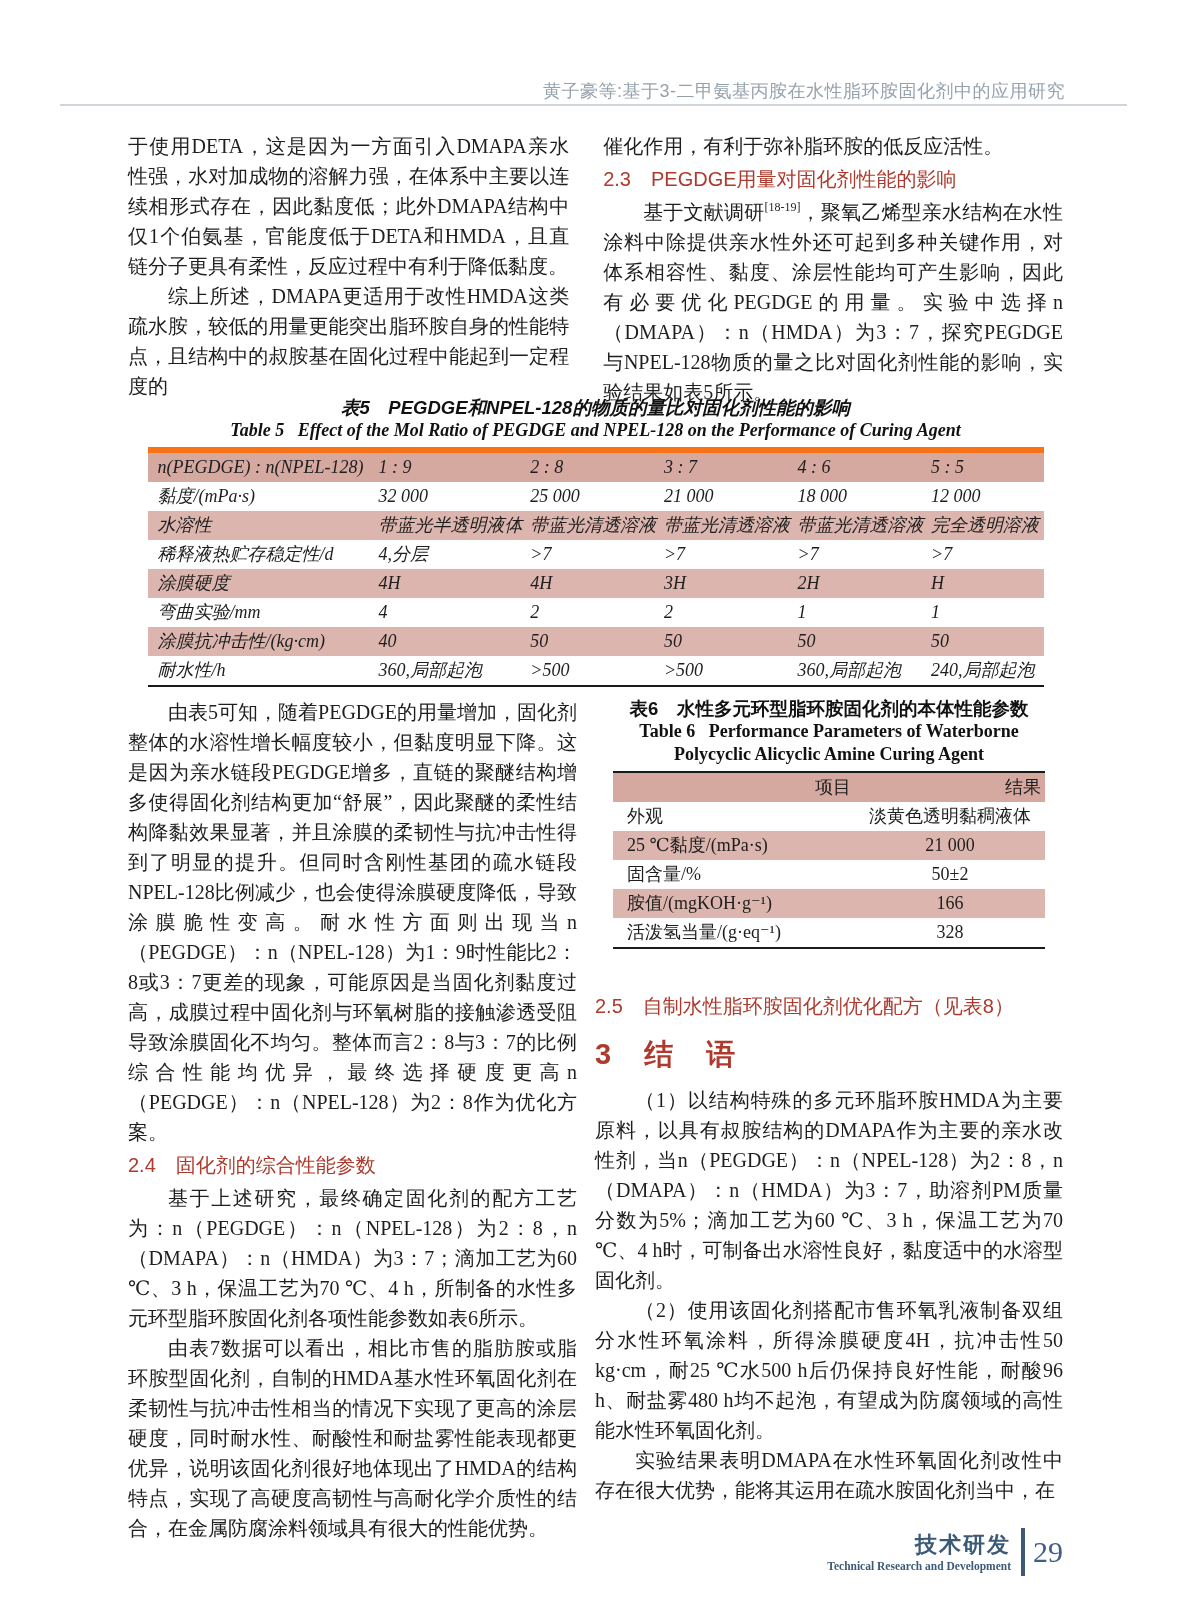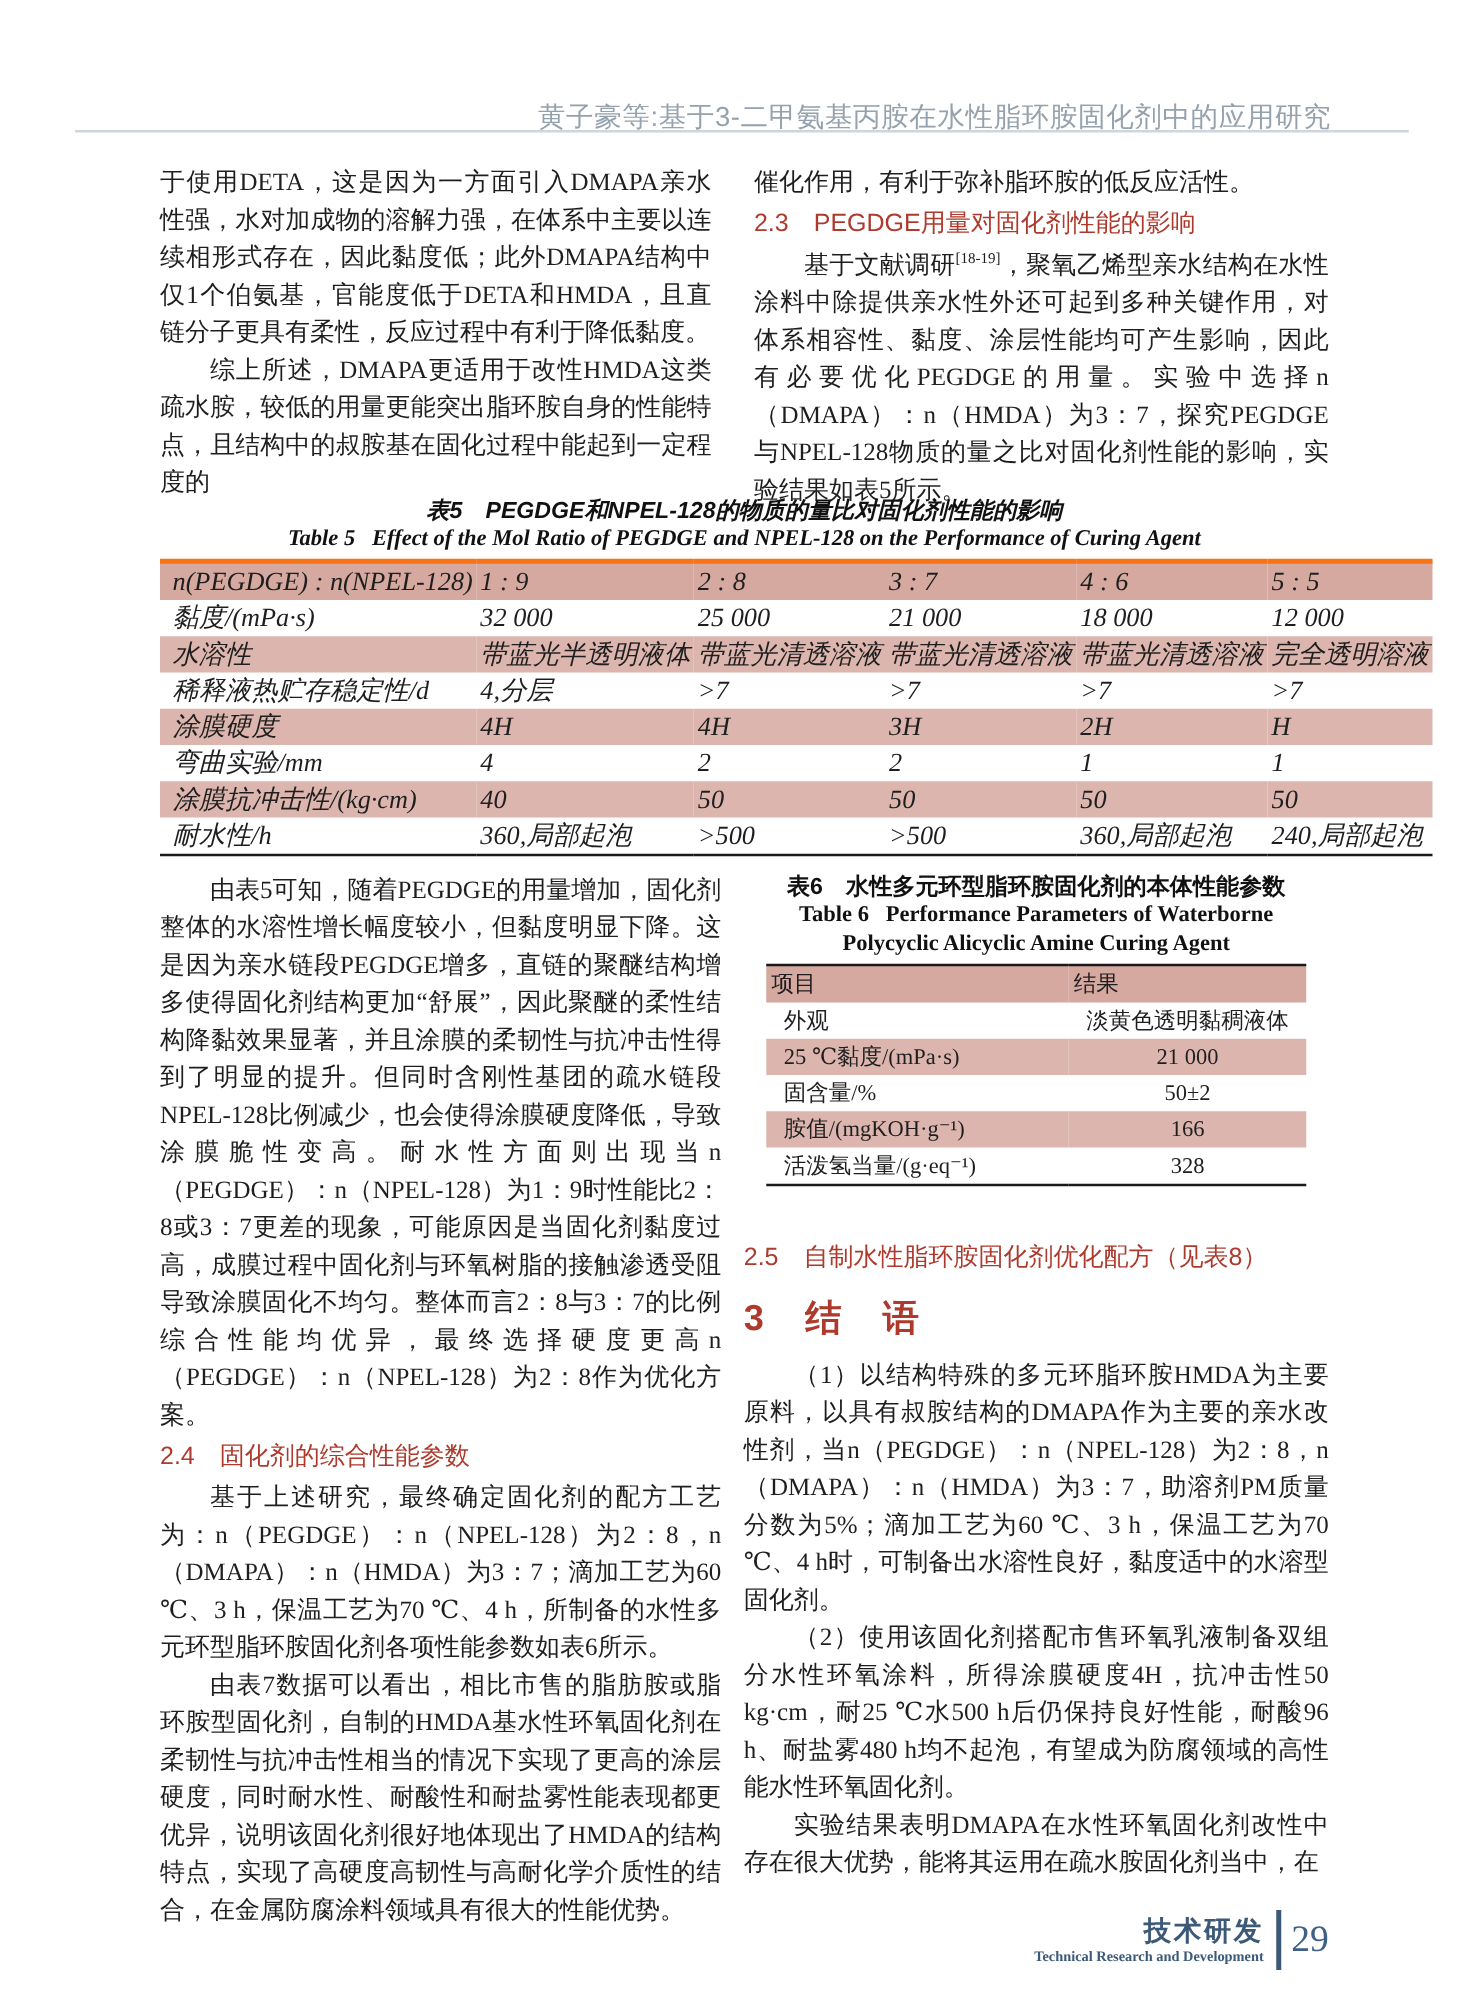--- a/index.html
+++ b/index.html
@@ -8,21 +8,21 @@
     width:1187px; height:1600px; position:relative;
     font-family:"Liberation Serif","DejaVu Serif",serif;
     color:#1e1e1e;
   }
   .page { position:absolute; left:0; top:0; width:1187px; height:1600px; background:#fff; overflow:hidden; }
 
   
   .running-head {
     position:absolute; top:79px; left:60px; width:1005px;
     text-align:right; font-family:"Liberation Sans","DejaVu Sans",sans-serif;
-    font-size:22px; color:#95a1ad; letter-spacing:.5px; white-space:pre-wrap;
+    font-size:18px; color:#95a1ad; letter-spacing:.5px; white-space:pre-wrap;
   }
   .head-rule { position:absolute; top:104px; left:60px; width:1067px; height:2px; background:#cfd5da; }
 
   
   .top-cols { position:absolute; top:131px; left:128px; width:935px; display:flex; gap:34px; }
   .bot-cols { position:absolute; top:697px; left:128px; width:935px; display:flex; gap:18px; }
   .col-l { width:449px; }
   .col-r { width:468px; }
 
   .para { font-size:20px; line-height:30px; text-align:justify; }
@@ -49,38 +49,38 @@
   .cap-en {
     text-align:center; font-family:"Liberation Serif","DejaVu Serif",serif;
     font-weight:bold; font-size:18px; line-height:23px; white-space:pre-wrap; color:#111;
   }
 
   
   .table5-block { position:absolute; top:396px; left:128px; width:935px;font-style:italic; }
   table { border-collapse:collapse; }
   .t5 {
     width:896px; margin:5px auto 0;
-    border-top:4px solid #f97316; border-bottom:2px solid #1a1a1a;
-    font-size:21px;
+    border-top:6px solid #f97316; border-bottom:2px solid #1a1a1a;
+    font-size:18px;
   }
   .t5 td { height:29px; line-height:29px; padding:0 3px; white-space:nowrap; }
   .t5 tr.hdr td { height:30px; }
   .t5 td.lbl { text-align:left; padding-left:10px; width:228px; }
   tr.hdr  { background:#d5a8a0; }
   tr.pink { background:#dcb6ae; }
 
   .t6 {
     width:432px; margin:5px auto 0;
     border-top:2px solid #1a1a1a; border-bottom:2px solid #1a1a1a;
     font-size:18px;
   }
   .t6 td { height:29px; line-height:29px; padding:0 4px; white-space:nowrap; }
   .t6 td.lbl { text-align:left; padding-left:14px; width:242px; }
   .t6 td.val { text-align:center; }
-  .t6 tr.hdr td { text-align:left; }
+  .t6 tr.hdr td { text-align:right; }
 
   
   .footer { position:absolute; top:1500px; left:800px; width:263px; display:flex; align-items:center; justify-content:flex-end;margin-top:28px; }
   .f-text { text-align:right; }
   .f-cn {
     font-family:"Liberation Sans","DejaVu Sans",sans-serif;
     font-size:22px; font-weight:bold; color:#3c5a78; letter-spacing:2px; line-height:24px;
   }
   .f-en { font-family:"Liberation Serif","DejaVu Serif",serif; font-size:11.5px; font-weight:bold; color:#3c5a78; margin-top:3px; }
   .f-bar { width:4px; height:48px; background:#3c5a78; margin:0 8px 0 10px; }

